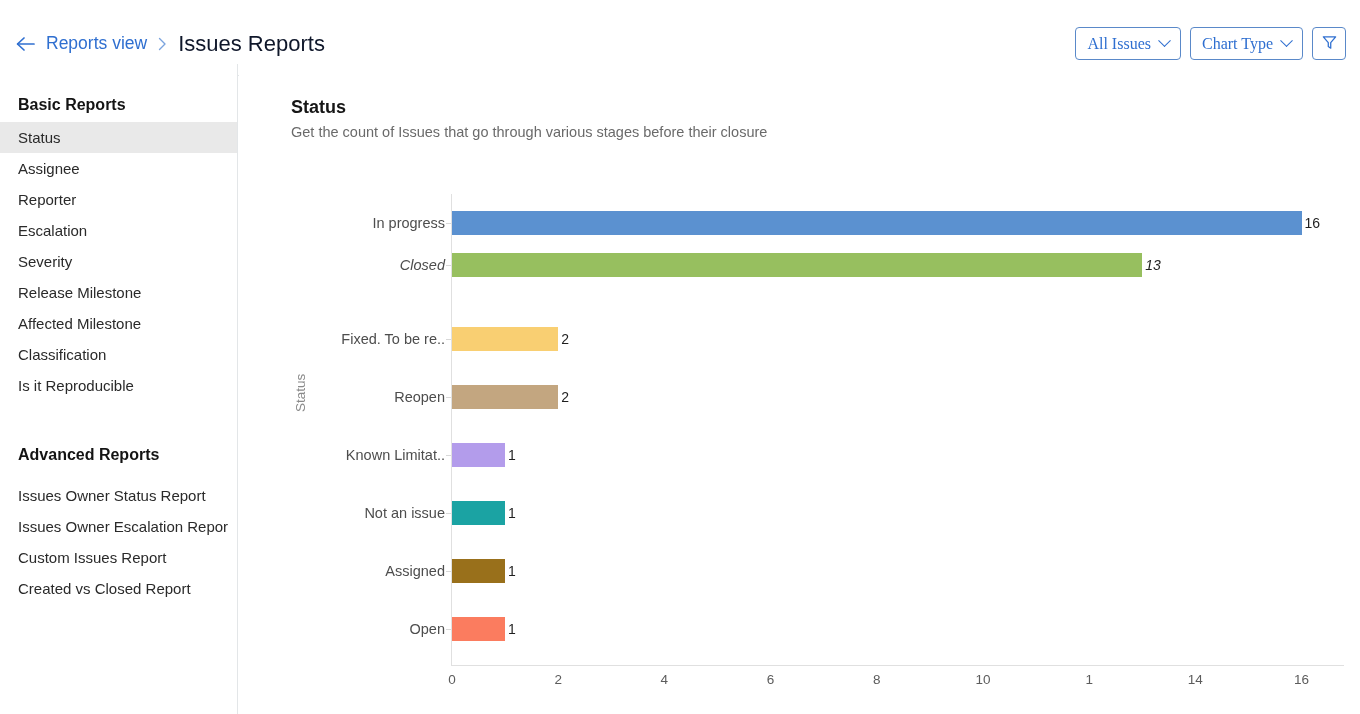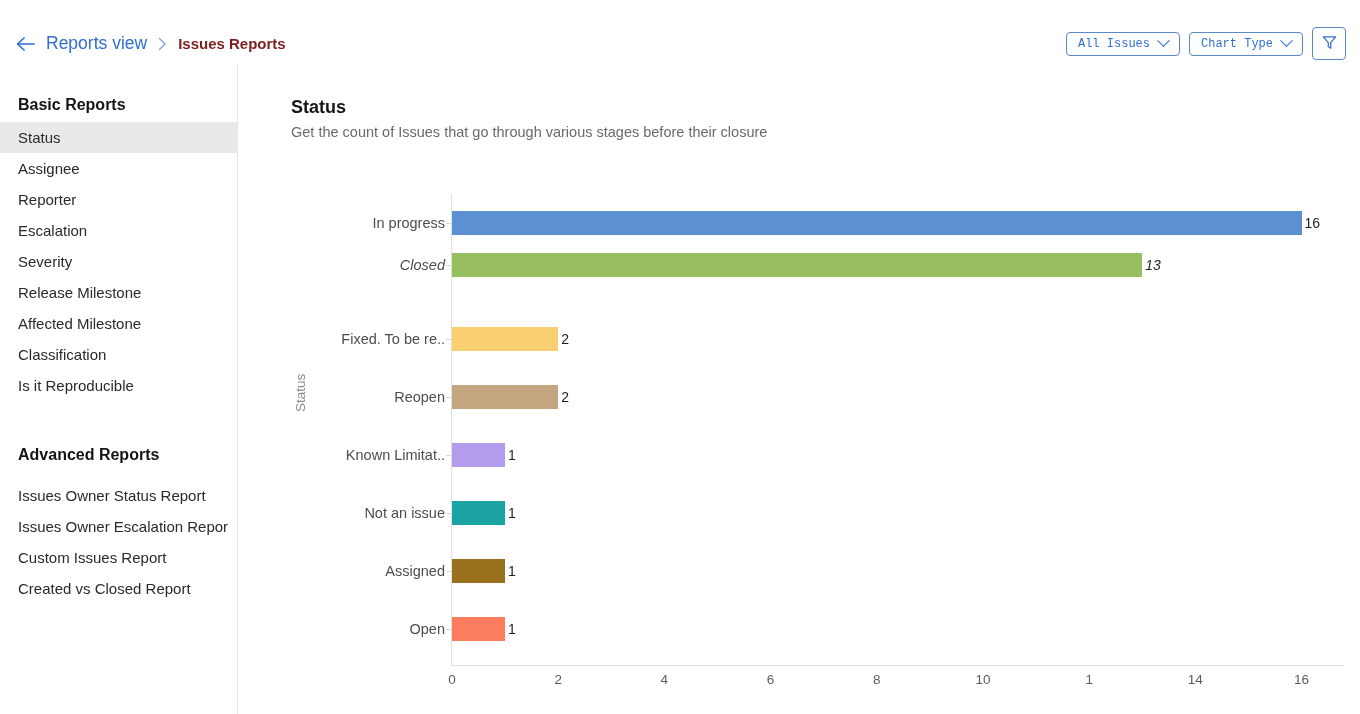--- a/index.html
+++ b/index.html
@@ -32,40 +32,39 @@
     cursor: pointer;
     white-space: nowrap;
   }
   .crumb-sep {
     margin: 0 11px;
     color: #7ba4de;
     font-size: 15px;
     display: flex; align-items: center;
   }
   .crumb-current {
-    color: #7f1d1d;
-    font-size: 15px;
-    white-space: nowrap;
-    font-weight: bold;
+    color: #0f172a;
+    font-size: 22px;
+    white-space: nowrap;
   }
 
   .topbar-actions {
     margin-left: auto;
     display: flex; align-items: center;
     padding-right: 14px;
     gap: 9px;
   }
   .tb-btn {
-    height: 24px;
+    height: 33px;
     border: 1px solid #5a89c9;
     border-radius: 4px;
     background: #fff;
     color: #2f6fd0;
-    font-size: 12px;
-    font-family: Liberation Mono, monospace;
+    font-size: 16px;
+    font-family: Liberation Serif, serif;
     display: flex; align-items: center;
     padding: 0 11px;
     gap: 9px;
     cursor: pointer;
     white-space: nowrap;
   }
   .caret {
     width: 9px; height: 9px;
     border-right: 1.6px solid #2f6fd0;
     border-bottom: 1.6px solid #2f6fd0;

